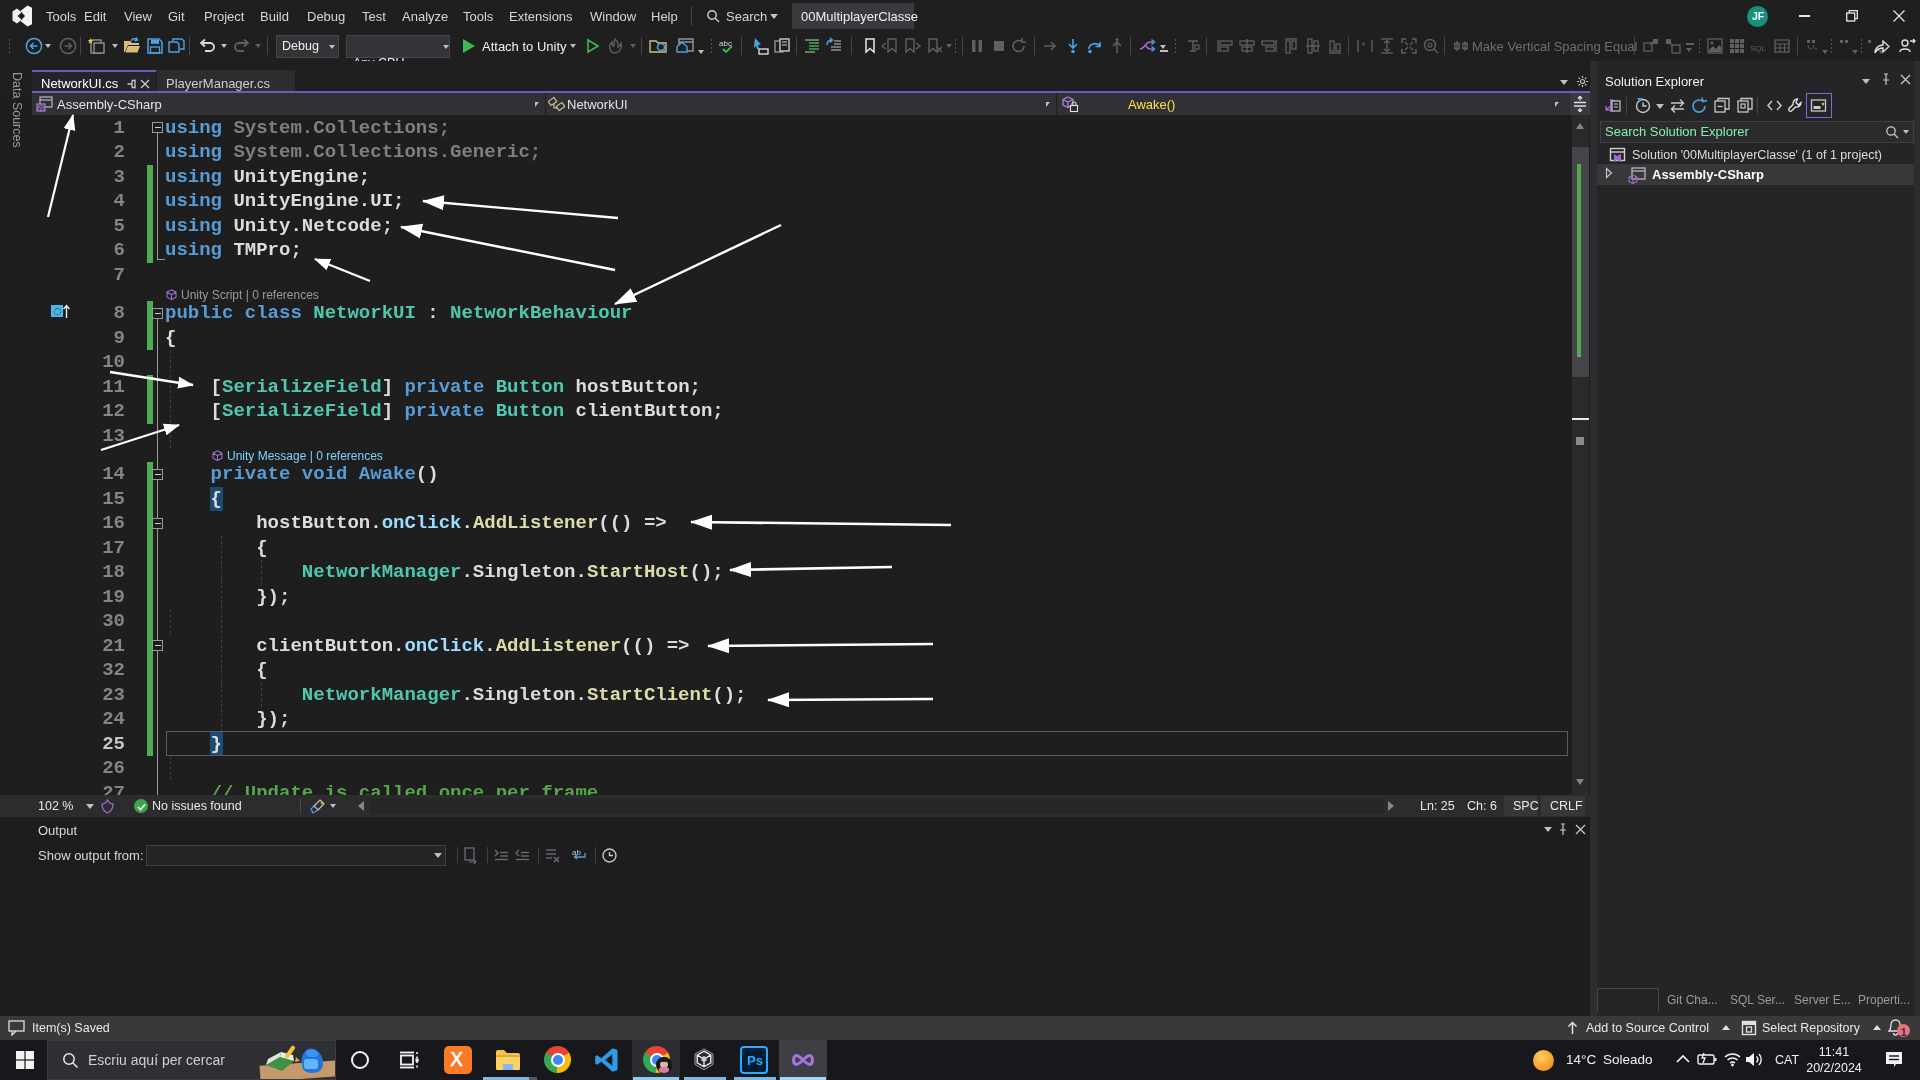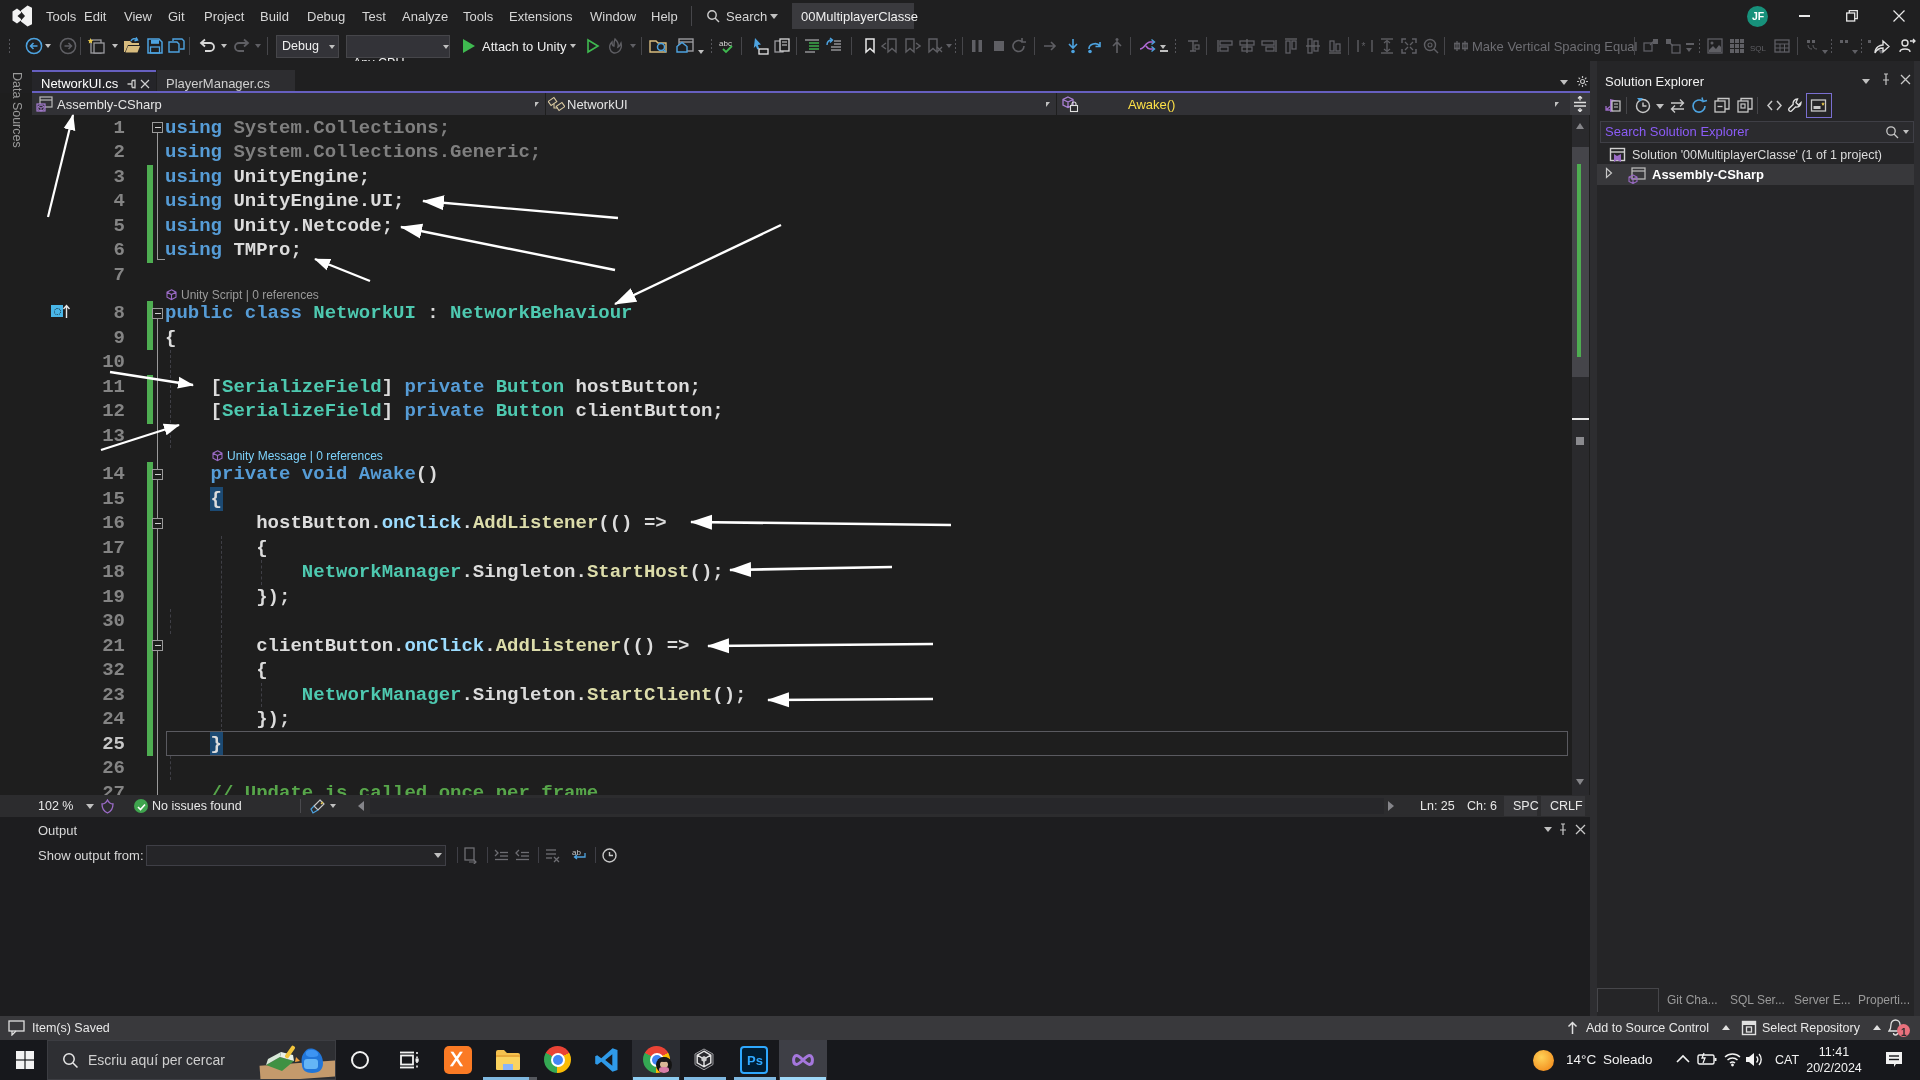--- a/index.html
+++ b/index.html
@@ -595,21 +595,21 @@
 <svg class="abs" style="left:190px;top:36px" width="17" height="17" viewBox="0 0 17 17">
       <path d="M10.5,2 a4.5,4.5 0 0 0 -4.4,5.5 L2,11.5 a1.8,1.8 0 0 0 2.5,2.5 L8.5,10 a4.5,4.5 0 0 0 5.5,-4.4 L11.5,8 L9,5.5 Z" fill="none" stroke="#e0e0e0" stroke-width="1.4"></path>
     </svg>
 <div class="abs" style="left:209px;top:32px;width:26px;height:25px;border:1px solid #7a6fd0;box-sizing:border-box"></div>
 <svg class="abs" style="left:213px;top:36px" width="18" height="18" viewBox="0 0 18 18">
       <rect x="1.5" y="3" width="14" height="11" fill="none" stroke="#c8c8c8" stroke-width="1.3"></rect>
       <rect x="3.5" y="9" width="7" height="3" fill="#c8c8c8"></rect>
       <path d="M13,5 l0.5,1.2 1.2,0.2 -0.9,0.9 0.2,1.2 -1,-0.6 -1,0.6 0.2,-1.2 -0.9,-0.9 1.2,-0.2 Z" fill="#e8c84a"></path>
     </svg>
 <div class="abs" style="left:3px;top:60px;width:314px;height:22px;background:#2b2b2e;border:1px solid #3f3f46;box-sizing:border-box;"></div>
-<div class="abs ui" style="left:8px;top:63px;color:#8b5cf6">Search Solution Explorer</div>
+<div class="abs ui" style="left:8px;top:63px;color:#86efac">Search Solution Explorer</div>
 <svg class="abs" style="left:288px;top:64px" width="14" height="14" viewBox="0 0 14 14">
       <circle cx="6" cy="6" r="4.2" fill="none" stroke="#c8c8c8" stroke-width="1.3"></circle>
       <line x1="9" y1="9" x2="13" y2="13" stroke="#c8c8c8" stroke-width="1.3"></line>
     </svg>
 <div class="abs" style="left:306px;top:69px;width:0;height:0;border-left:3.5px solid transparent;border-right:3.5px solid transparent;border-top:4.5px solid #c0c0c0"></div>
 <svg class="abs" style="left:12px;top:86px" width="18" height="17" viewBox="0 0 18 17">
       <rect x="1.5" y="1.5" width="14" height="12" fill="none" stroke="#d0d0d0" stroke-width="1.4"></rect>
       <line x1="1.5" y1="5" x2="15.5" y2="5" stroke="#d0d0d0" stroke-width="1.4"></line>
       <path d="M8,9 L12,7 V15 L8,13 L5,15 V7 Z" fill="#9b6bc7"></path>
     </svg>

